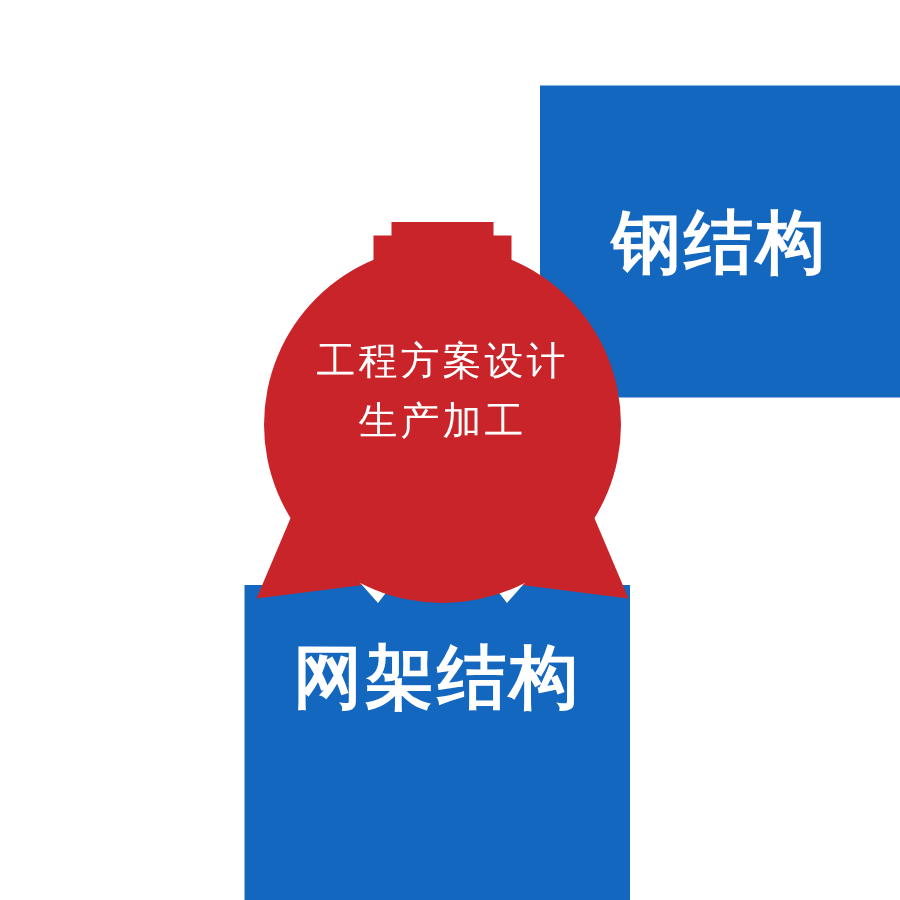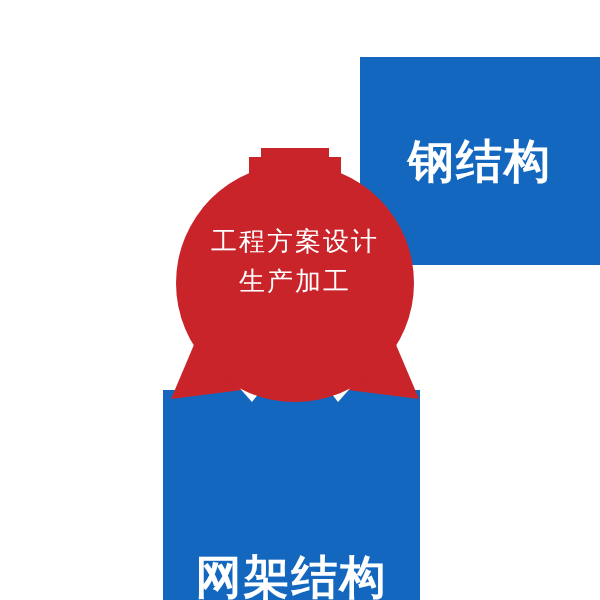--- a/index.html
+++ b/index.html
@@ -23,21 +23,21 @@
     justify-content: center;
     font-size: 46px;
     font-weight: 700;
     letter-spacing: 2px;
     line-height: 1;
   }
   .box-tl { left: 8px;   top: 57px;  width: 245px; height: 248px; }
   .box-tr { left: 360px; top: 57px;  width: 240px; height: 208px; }
   .box-bottom {
     left: 163px; top: 390px; width: 257px; height: 210px;
-    align-items: flex-end;
+    align-items: flex-start;
     padding-top: 38px;
   }
   .emblem {
     position: absolute;
     left: 0; top: 0;
     width: 600px; height: 600px;
     display: block;
   }
   .badge-text {
     position: absolute;

